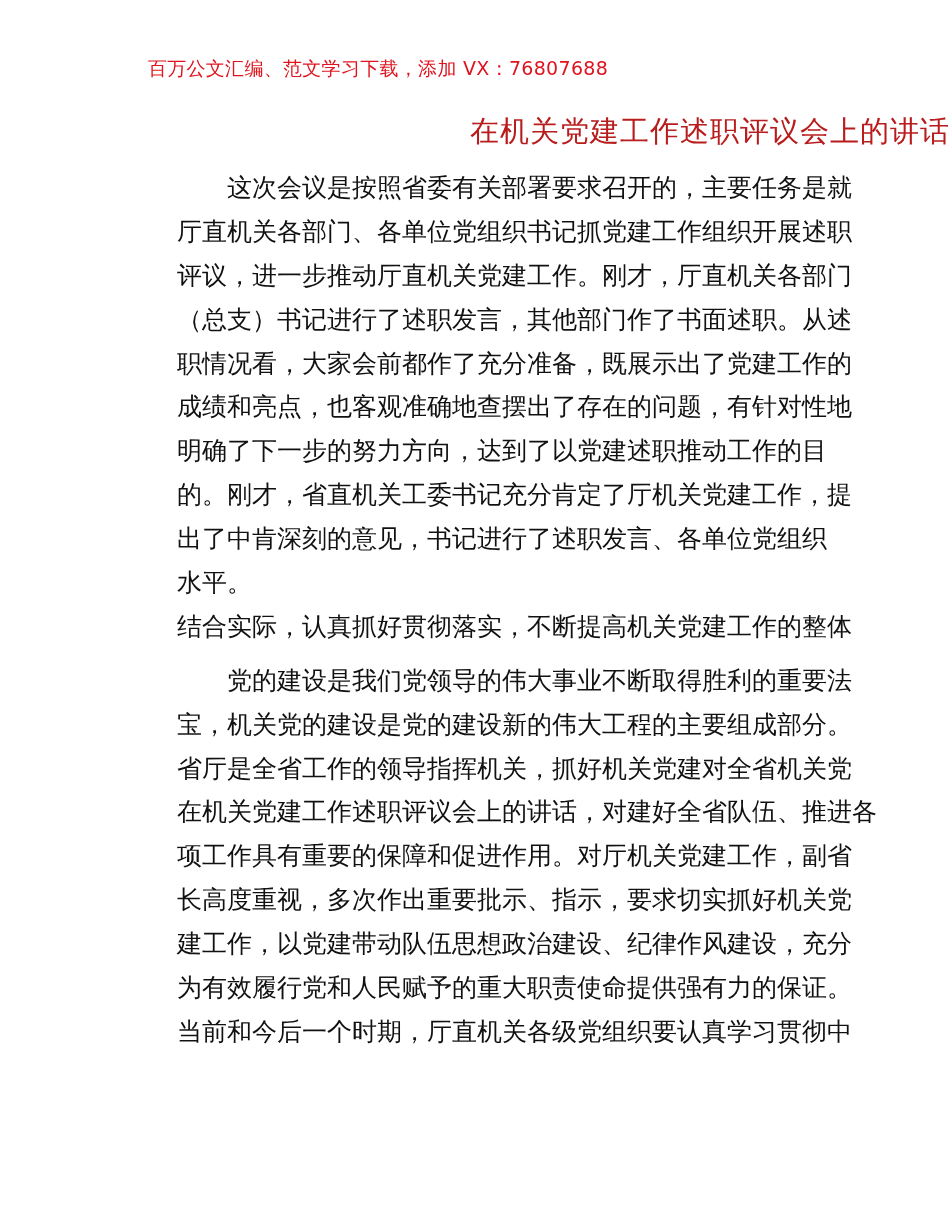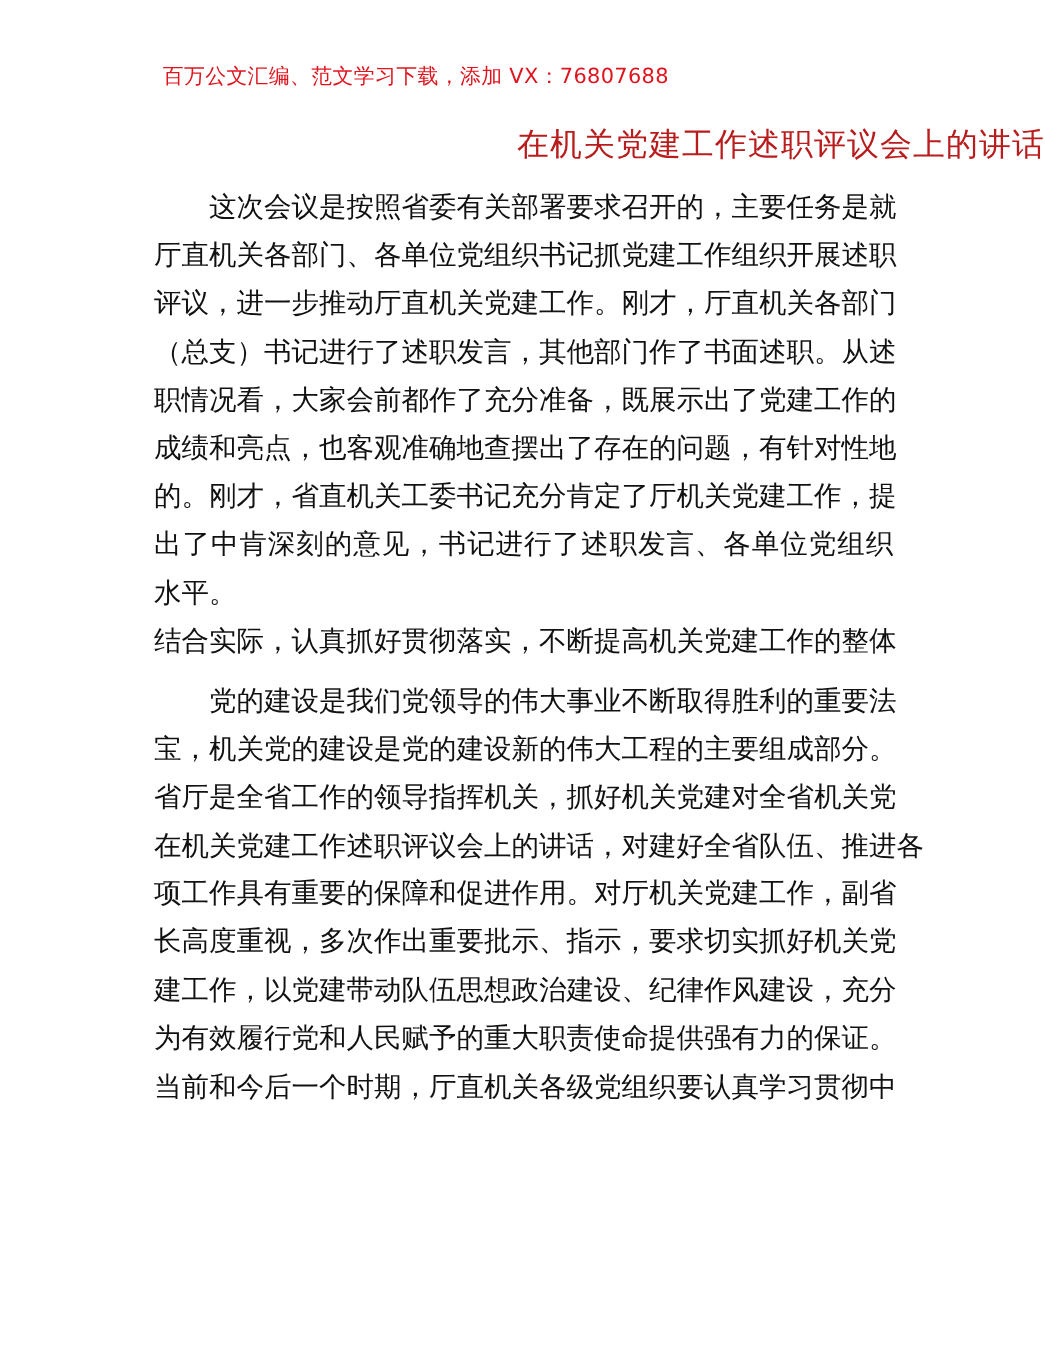--- a/index.html
+++ b/index.html
@@ -5,39 +5,40 @@
   html, body { margin: 0; padding: 0; background: #ffffff; }
   body { width: 950px; height: 1230px; position: relative; overflow: hidden;
          font-family: "DejaVu Sans", "Liberation Sans", sans-serif; color: #111; }
   .header { position: absolute; top: 56px; left: 0; width: 756px; text-align: center;
             font-size: 19px; color: #e0141e; letter-spacing: 0.3px; }
   .title { position: absolute; top: 112px; left: 0; width: 950px; text-align: right;
            font-size: 29px; color: #b91c1c; letter-spacing: 1px; }
   .body { position: absolute; top: 166px; left: 140px; width: 672px; }
   .para { margin: 0; }
   .line { display: block; height: 43.9px; line-height: 43.9px; font-size: 25px;
-          white-space: nowrap; text-align: justify; text-align-last: justify; }
+          white-space: nowrap; text-align: justify; text-align-last: justify; margin-left: 37px; }
   .line.last { text-align-last: left; }
   .para + .para { margin-top: 10px; }
 </style>
 </head>
 <body>
 
 <div class="header">百万公文汇编、范文学习下载，添加 VX：76807688</div>
 
 <div class="title">在机关党建工作述职评议会上的讲话</div>
 
 <div class="body">
   <div class="para">
     <span class="line">　　这次会议是按照省委有关部署要求召开的，主要任务是就</span>
     <span class="line">厅直机关各部门、各单位党组织书记抓党建工作组织开展述职</span>
     <span class="line">评议，进一步推动厅直机关党建工作。刚才，厅直机关各部门</span>
     <span class="line">（总支）书记进行了述职发言，其他部门作了书面述职。从述</span>
     <span class="line">职情况看，大家会前都作了充分准备，既展示出了党建工作的</span>
     <span class="line">成绩和亮点，也客观准确地查摆出了存在的问题，有针对性地</span>
+    <span class="line">明确了下一步的努力方向，达到了以党建述职推动工作的目</span>
     <span class="line">的。刚才，省直机关工委书记充分肯定了厅机关党建工作，提</span>
     <span class="line">出了中肯深刻的意见，书记进行了述职发言、各单位党组织</span>
     <span class="line last">水平。</span>
     <span class="line">结合实际，认真抓好贯彻落实，不断提高机关党建工作的整体</span>
   </div>
   <div class="para">
     <span class="line">　　党的建设是我们党领导的伟大事业不断取得胜利的重要法</span>
     <span class="line">宝，机关党的建设是党的建设新的伟大工程的主要组成部分。</span>
     <span class="line">省厅是全省工作的领导指挥机关，抓好机关党建对全省机关党</span>
     <span class="line">在机关党建工作述职评议会上的讲话，对建好全省队伍、推进各</span>

